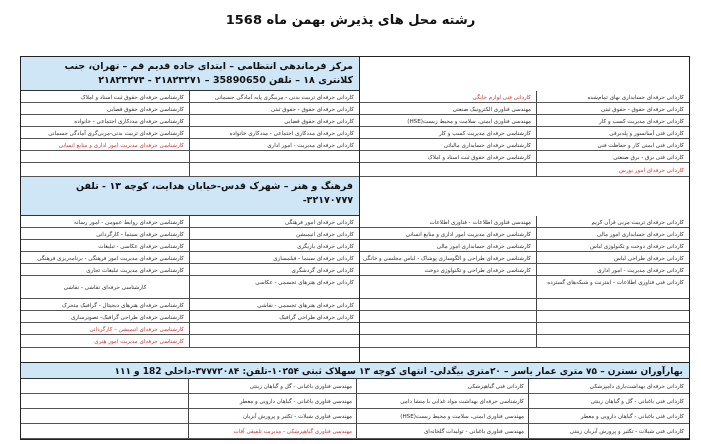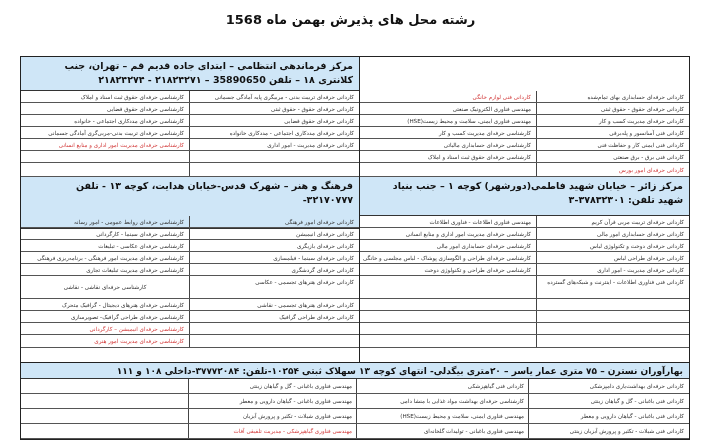--- a/index.html
+++ b/index.html
@@ -48,21 +48,20 @@
     <div class="row" style="top: 94px; height: 12px;">
       <div class="cell" style="left: 0px; width: 177px;">کارشناسی حرفه‌ای حقوق ثبت اسناد و املاک</div>
       <div class="vline" style="left: 177px;"></div>
       <div class="cell" style="right: 0px; width: 153px;">کاردانی فنی برق - برق صنعتی</div>
     </div>
     <div class="row" style="top: 106px; height: 14px;">
       <div class="cell" style="left: 0px; width: 177px;"></div>
       <div class="vline" style="left: 177px;"></div>
       <div class="cell red" style="right: 0px; width: 153px;">کاردانی حرفه‌ای امور بورس</div>
     </div>
-    <div class="hdr" style="top: 120px; height: 39px;">مرکز زائر – خیابان شهید فاطمی(دورشهر) کوچه ۱ – جنب بنیاد شهید تلفن: ۳۷۸۳۲۳۰۱-۳</div>
     <div class="row" style="top: 159px; height: 12px;">
       <div class="cell" style="left: 0px; width: 177px;">مهندسی فناوری اطلاعات - فناوری اطلاعات</div>
       <div class="vline" style="left: 177px;"></div>
       <div class="cell" style="right: 0px; width: 153px;">کاردانی حرفه‌ای تربیت مربی قرآن کریم</div>
     </div>
     <div class="row" style="top: 171px; height: 12px;">
       <div class="cell" style="left: 0px; width: 177px;">کارشناسی حرفه‌ای مدیریت امور اداری و منابع انسانی</div>
       <div class="vline" style="left: 177px;"></div>
       <div class="cell" style="right: 0px; width: 153px;">کاردانی حرفه‌ای حسابداری امور مالی</div>
     </div>
@@ -138,21 +137,21 @@
     <div class="row" style="top: 94px; height: 12px;">
       <div class="cell" style="left: 0px; width: 168px;"></div>
       <div class="vline" style="left: 168px;"></div>
       <div class="cell" style="right: 0px; width: 170px;"></div>
     </div>
     <div class="row" style="top: 106px; height: 14px;">
       <div class="cell" style="left: 0px; width: 168px;"></div>
       <div class="vline" style="left: 168px;"></div>
       <div class="cell" style="right: 0px; width: 170px;"></div>
     </div>
-    <div class="hdr" style="top: 120px; height: 52px;">فرهنگ و هنر – شهرک قدس-خیابان هدایت، کوچه ۱۳ - تلفن ۳۲۱۷۰۷۷۷-</div>
+    <div class="hdr" style="top: 120px; height: 39px;">فرهنگ و هنر – شهرک قدس-خیابان هدایت، کوچه ۱۳ - تلفن ۳۲۱۷۰۷۷۷-</div>
     <div class="row" style="top: 159px; height: 12px;">
       <div class="cell" style="left: 0px; width: 168px;">کارشناسی حرفه‌ای روابط عمومی - امور رسانه</div>
       <div class="vline" style="left: 168px;"></div>
       <div class="cell" style="right: 0px; width: 170px;">کاردانی حرفه‌ای امور فرهنگی</div>
     </div>
     <div class="row" style="top: 171px; height: 12px;">
       <div class="cell" style="left: 0px; width: 168px;">کارشناسی حرفه‌ای سینما - کارگردانی</div>
       <div class="vline" style="left: 168px;"></div>
       <div class="cell" style="right: 0px; width: 170px;">کاردانی حرفه‌ای انیمیشن</div>
     </div>
@@ -192,21 +191,21 @@
       <div class="cell" style="right: 0px; width: 170px;"></div>
     </div>
     <div class="row" style="top: 278px; height: 12.5px;">
       <div class="cell red" style="left: 0px; width: 168px;">کارشناسی حرفه‌ای مدیریت امور هنری</div>
       <div class="vline" style="left: 168px;"></div>
       <div class="cell" style="right: 0px; width: 170px;"></div>
     </div>
   </div>
 
 <div class="tbl" id="tbl-bottom" style="left:20px;top:362px;width:670px;height:78px;">
-    <div class="hdr" style="top: 0px; height: 16px; font-size: 9px; line-height: 12px;">بهارآوران نسترن – ۷۵ متری عمار یاسر – ۲۰متری بیگدلی- انتهای کوچه ۱۳ سهلاک ثبتی ۱۰۲۵۴-تلفن: ۳۷۷۷۲۰۸۴-داخلی ۱۰۸ و ۱۱۱</div>
+    <div class="hdr" style="top: 0px; height: 16px; font-size: 9px; line-height: 12px;">بهارآوران نسترن – ۷۵ متری عمار یاسر – ۲۰متری بیگدلی- انتهای کوچه ۱۳ سهلاک ثبتی ۱۰۲۵۴-تلفن: ۳۷۷۷۲۰۸۴-داخلی 182 و ۱۱۱</div>
     <div class="row" style="top: 16px; height: 15px;">
       <div class="cell" style="right: 0px; width: 160px;">کاردانی حرفه‌ای بهداشت‌یاری دامپزشکی</div>
       <div class="cell" style="right: 160px; width: 172px;">کاردانی فنی گیاهپزشکی</div>
       <div class="vline" style="right: 160px;"></div>
       <div class="cell" style="right: 332px; width: 168px;">مهندسی فناوری باغبانی - گل و گیاهان زینتی</div>
       <div class="vline" style="right: 332px;"></div>
       <div class="cell" style="right: 500px; width: 168px;"></div>
       <div class="vline" style="right: 500px;"></div>
     </div>
     <div class="row" style="top: 31px; height: 15px;">

